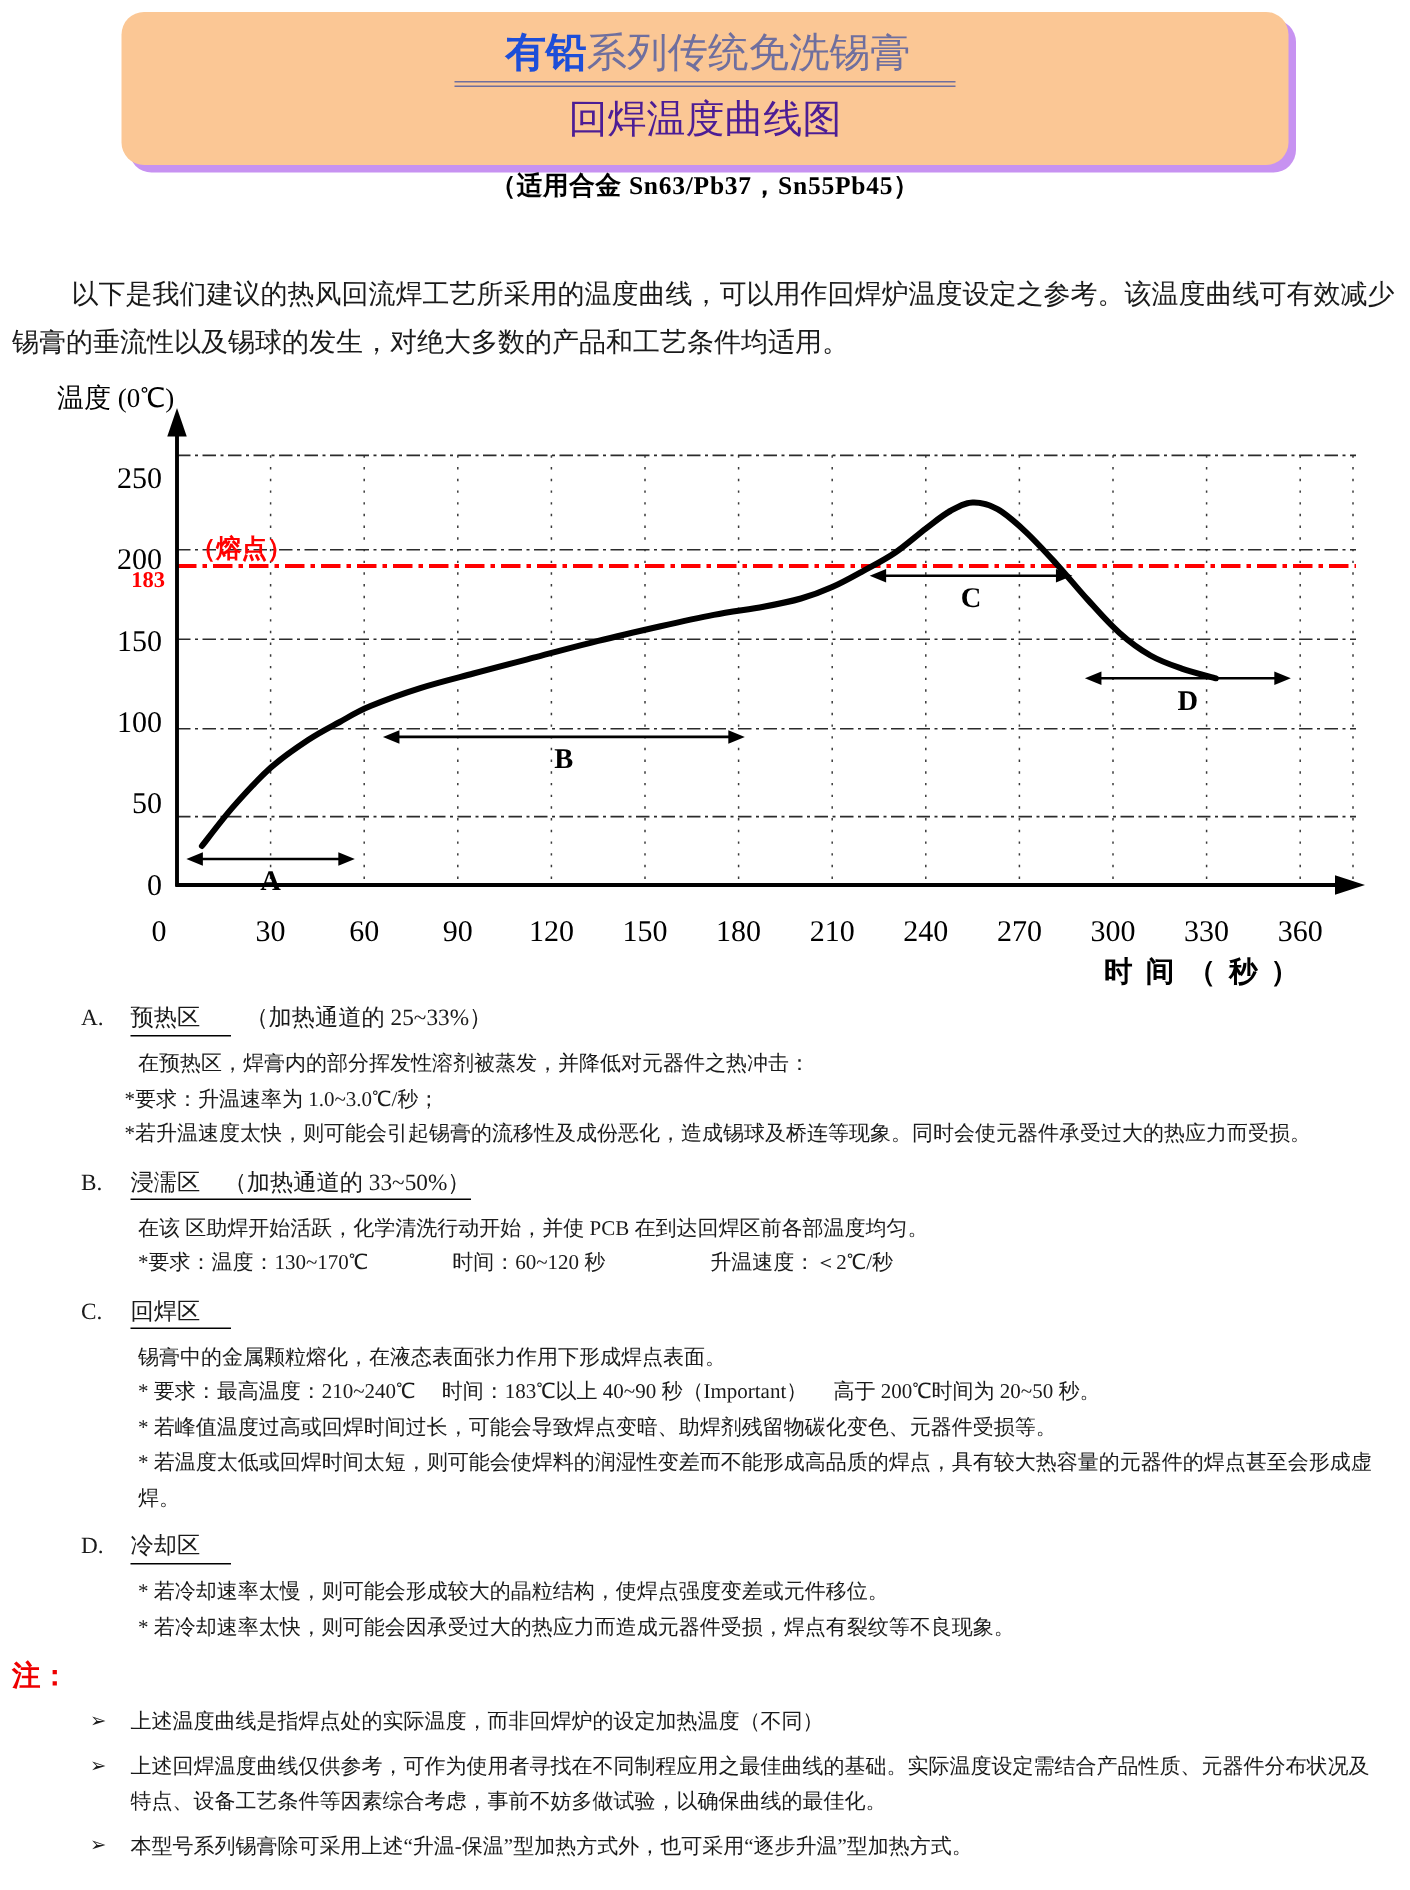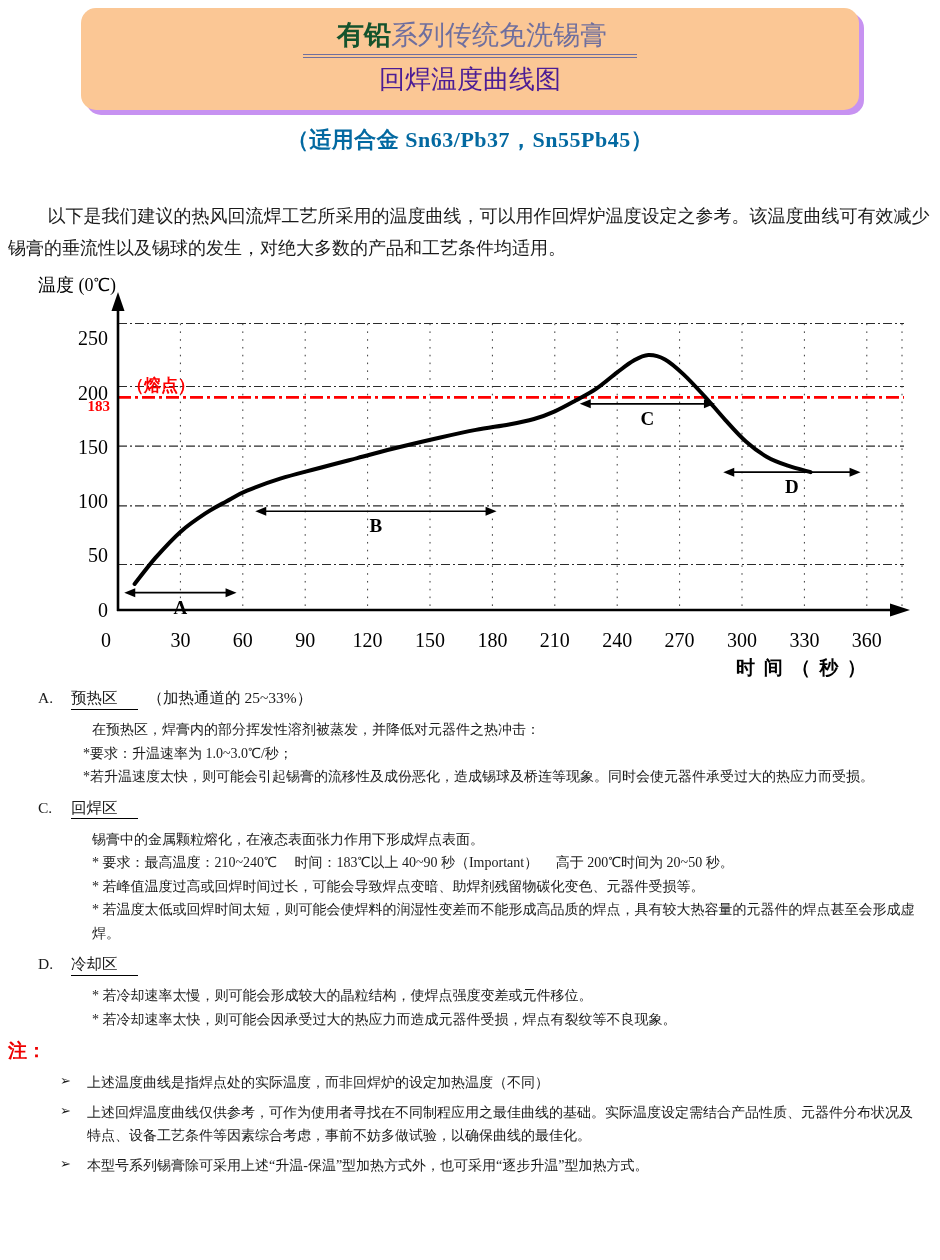--- a/index.html
+++ b/index.html
@@ -4,34 +4,34 @@
 <style>
   html,body{margin:0;padding:0;background:#ffffff;}
   body{width:940px;height:1260px;overflow:hidden;font-family:"Liberation Serif",serif;color:#1a1a1a;}
   .page{position:relative;width:940px;height:1260px;}
 
   
   .header-box{width:778px;margin:8px auto 0;background:#fbc795;border-radius:15px;
               box-shadow:5px 5px 0 0 #c792f1;padding:9px 0 13px;text-align:center;}
   .title1{font-size:27px;color:#6f6f9e;line-height:36px;}
   .t1u{display:inline-block;border-bottom:4px double #6f6f9e;padding:0 30px 1px 34px;}
-  .title1 .emph{color:#14532d;font-weight:bold;}
+  .title1 .emph{color:#1d4ed8;font-weight:bold;}
   .title2{font-size:26px;color:#4c1d95;margin-top:5px;line-height:34px;}
-  .subtitle{text-align:center;margin-top:15px;font-size:22px;font-weight:bold;color:#0369a1;letter-spacing:.5px;}
+  .subtitle{text-align:center;margin-top:2px;font-size:17px;font-weight:bold;color:#000000;letter-spacing:.5px;}
 
   
   .intro{margin:45px 6px 0 8px;font-size:18px;line-height:1.78;text-indent:2.2em;}
 
   
   .chart-wrap{margin:11px 0 0 30px;width:910px;height:404px;}
   svg{font-family:"Liberation Serif",serif;}
 
   
   .sections{margin-top:2px;}
-  .sec-heading{padding-left:38px;font-size:15.5px;margin:9px 0 9px;}
+  .sec-heading{padding-left:38px;font-size:15.5px;margin:9px 16px 9px;}
   .sec-letter{display:inline-block;width:33px;}
   .u{border-bottom:1.5px solid #000;padding-bottom:2.5px;}
   .u-pad{padding-right:20px;}
   .sec-suffix{margin-left:10px;}
   .sec-line{font-size:14px;line-height:23.5px;}
   .ind1{padding-left:92px;}
   .ind2{padding-left:83px;}
   .section{margin-bottom:7px;}
 
   
@@ -124,20 +124,25 @@
       </svg></div>
 
   <div class="sections" id="sections">
       <div class="section">
         <div class="sec-heading"><span class="sec-letter">A.</span><span class="u u-pad">预热区</span><span class="sec-suffix">（加热通道的 25~33%）</span></div>
         <div class="sec-line ind1">在预热区，焊膏内的部分挥发性溶剂被蒸发，并降低对元器件之热冲击：</div>
         <div class="sec-line ind2">*要求：升温速率为 1.0~3.0℃/秒；</div>
         <div class="sec-line ind2">*若升温速度太快，则可能会引起锡膏的流移性及成份恶化，造成锡球及桥连等现象。同时会使元器件承受过大的热应力而受损。</div>
       </div>
       <div class="section">
+        <div class="sec-heading"><span class="sec-letter">B.</span><span class="u">浸濡区　（加热通道的 33~50%）</span></div>
+        <div class="sec-line ind1">在该 区助焊开始活跃，化学清洗行动开始，并使 PCB 在到达回焊区前各部温度均匀。</div>
+        <div class="sec-line ind1">*要求：温度：130~170℃　　　　时间：60~120 秒　　　　　升温速度：＜2℃/秒</div>
+      </div>
+      <div class="section">
         <div class="sec-heading"><span class="sec-letter">C.</span><span class="u u-pad">回焊区</span></div>
         <div class="sec-line ind1">锡膏中的金属颗粒熔化，在液态表面张力作用下形成焊点表面。</div>
         <div class="sec-line ind1">* 要求：最高温度：210~240℃　 时间：183℃以上 40~90 秒（Important）　 高于 200℃时间为 20~50 秒。</div>
         <div class="sec-line ind1">* 若峰值温度过高或回焊时间过长，可能会导致焊点变暗、助焊剂残留物碳化变色、元器件受损等。</div>
         <div class="sec-line ind1">* 若温度太低或回焊时间太短，则可能会使焊料的润湿性变差而不能形成高品质的焊点，具有较大热容量的元器件的焊点甚至会形成虚焊。</div>
       </div>
       <div class="section">
         <div class="sec-heading"><span class="sec-letter">D.</span><span class="u u-pad">冷却区</span></div>
         <div class="sec-line ind1">* 若冷却速率太慢，则可能会形成较大的晶粒结构，使焊点强度变差或元件移位。</div>
         <div class="sec-line ind1">* 若冷却速率太快，则可能会因承受过大的热应力而造成元器件受损，焊点有裂纹等不良现象。</div>

